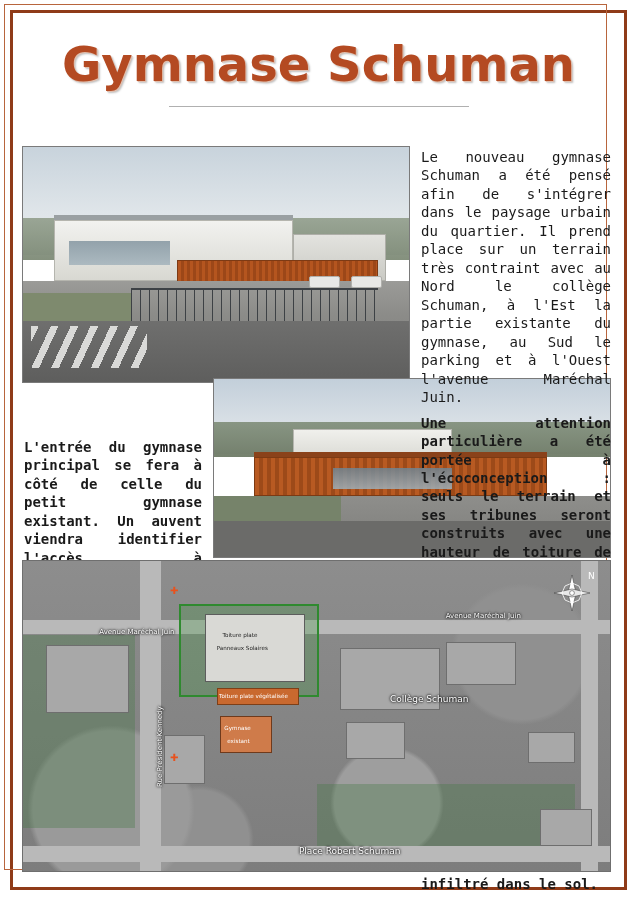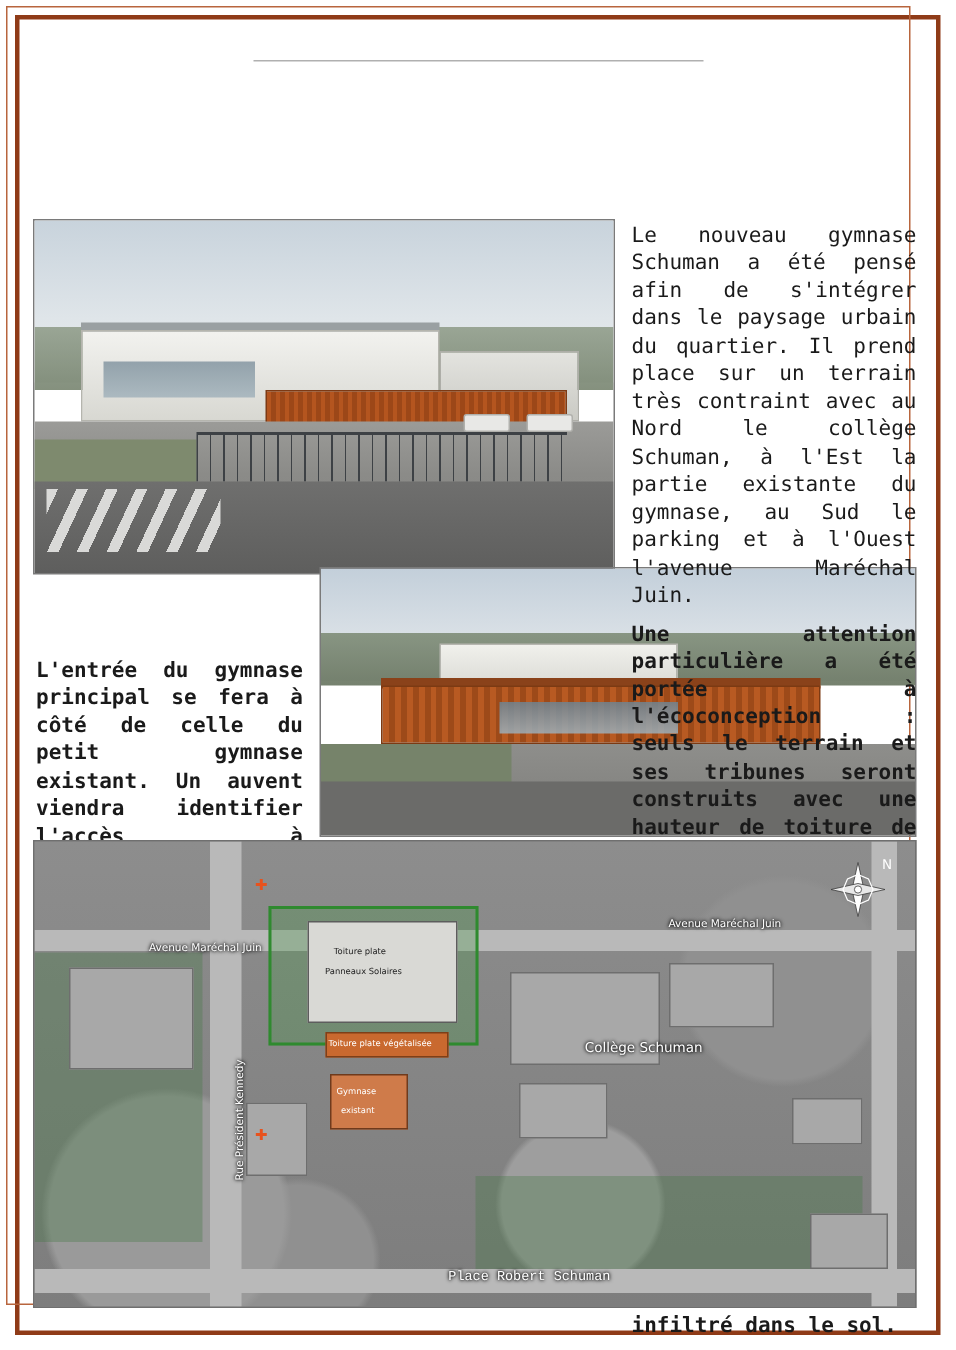--- a/index.html
+++ b/index.html
@@ -296,20 +296,21 @@
   }
 </style>
 </head>
 <body>
 
 <div class="page">
   <div class="frame"></div>
   <div class="frame-inner"></div>
 
   <div class="title-area">
+    <div class="title">Gymnase Schuman</div>
     <div class="title-rule"></div>
   </div>
 
   <div class="img render1">
     <div class="r1-sky"></div>
     <div class="r1-tree-row"></div>
     <div class="r1-bld-roof"></div>
     <div class="r1-bld-main"></div>
     <div class="r1-glass"></div>
     <div class="r1-bld-right"></div>
@@ -365,21 +366,21 @@
 
     <div class="roof-green-frame"></div>
     <div class="roof-flat"></div>
     <div class="roof-veg"></div>
     <div class="gym-exist"></div>
 
     <div class="map-label" style="left:13%; top:21.5%;">Avenue Maréchal Juin</div>
     <div class="map-label" style="left:72%; top:16.5%;">Avenue Maréchal Juin</div>
     <div class="map-label vert" style="left:22.6%; top:73%;">Rue Président Kennedy</div>
     <div class="map-label big" style="left:62.5%; top:43%;">Collège Schuman</div>
-    <div class="map-label big" style="left:47%; top:92%;font-family:Liberation Mono, monospace;">Place Robert Schuman</div>
+    <div class="map-label big" style="left:47%; top:92%;">Place Robert Schuman</div>
     <div class="map-label dark" style="left:34%; top:23%;">Toiture plate</div>
     <div class="map-label dark" style="left:33%; top:27%;">Panneaux Solaires</div>
     <div class="map-label dark" style="left:33.4%; top:42.5%; color:#ffffff;">Toiture plate végétalisée</div>
     <div class="map-label dark" style="left:34.3%; top:53%; color:#ffffff;">Gymnase</div>
     <div class="map-label dark" style="left:34.8%; top:57%; color:#ffffff;">existant</div>
 
     <div class="marker" style="left:25%; top:8%;">✚</div>
     <div class="marker" style="left:25%; top:62%;">✚</div>
 
     <div class="compass">

